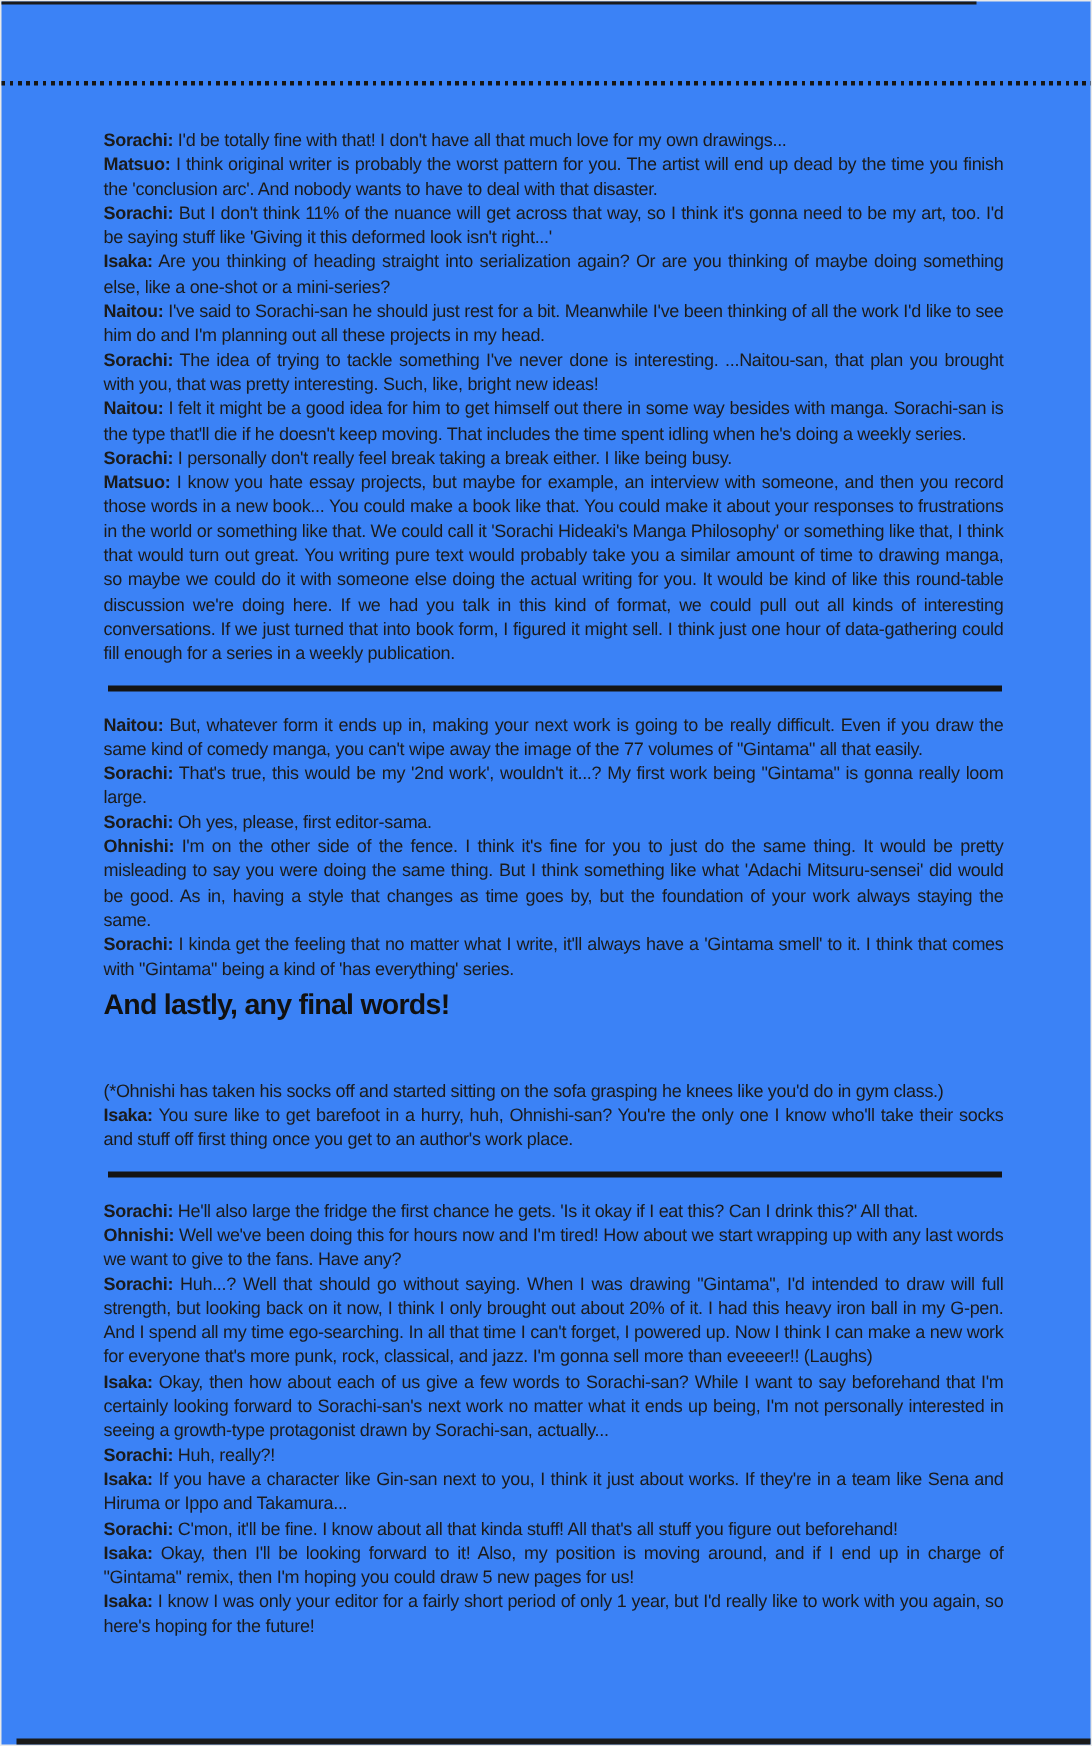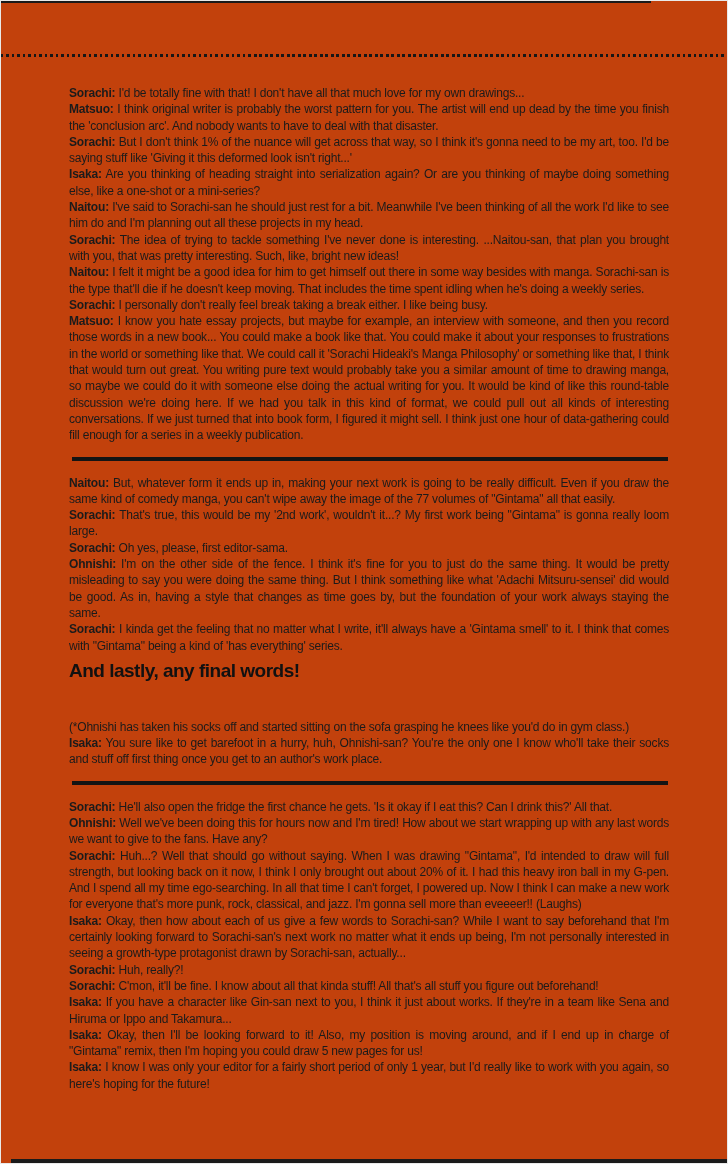--- a/index.html
+++ b/index.html
@@ -13,21 +13,21 @@
     position: relative;
     overflow: hidden;
     font-family: "Liberation Sans", "DejaVu Sans", sans-serif;
     color: #1b1b1b;
   }
   .page {
     position: absolute;
     inset: 0;
     box-sizing: border-box;
     border: 1px solid #e9e9e9;
-    background: #c2410c;
+    background: #3b82f6;
   }
   .edge-top {
     position: absolute;
     top: 0; left: 0;
     width: 650px; height: 2px;
     background: #1a1a1a;
   }
   .edge-bottom {
     position: absolute;
     bottom: 0; left: 10px; right: 0;
@@ -75,21 +75,21 @@
 <body>
 
 <div class="page">
   <div class="edge-top"></div>
   <div class="dotted"></div>
 
   <div class="content">
     <div>
         <p><span class="spk">Sorachi:</span> <span>I'd be totally fine with that! I don't have all that much love for my own drawings...</span></p>
         <p><span class="spk">Matsuo:</span> <span>I think original writer is probably the worst pattern for you. The artist will end up dead by the time you finish the 'conclusion arc'. And nobody wants to have to deal with that disaster.</span></p>
-        <p><span class="spk">Sorachi:</span> <span>But I don't think 1% of the nuance will get across that way, so I think it's gonna need to be my art, too. I'd be saying stuff like 'Giving it this deformed look isn't right...'</span></p>
+        <p><span class="spk">Sorachi:</span> <span>But I don't think 11% of the nuance will get across that way, so I think it's gonna need to be my art, too. I'd be saying stuff like 'Giving it this deformed look isn't right...'</span></p>
         <p><span class="spk">Isaka:</span> <span>Are you thinking of heading straight into serialization again? Or are you thinking of maybe doing something else, like a one-shot or a mini-series?</span></p>
         <p><span class="spk">Naitou:</span> <span>I've said to Sorachi-san he should just rest for a bit. Meanwhile I've been thinking of all the work I'd like to see him do and I'm planning out all these projects in my head.</span></p>
         <p><span class="spk">Sorachi:</span> <span>The idea of trying to tackle something I've never done is interesting. ...Naitou-san, that plan you brought with you, that was pretty interesting. Such, like, bright new ideas!</span></p>
         <p><span class="spk">Naitou:</span> <span>I felt it might be a good idea for him to get himself out there in some way besides with manga. Sorachi-san is the type that'll die if he doesn't keep moving. That includes the time spent idling when he's doing a weekly series.</span></p>
         <p><span class="spk">Sorachi:</span> <span>I personally don't really feel break taking a break either. I like being busy.</span></p>
         <p><span class="spk">Matsuo:</span> <span>I know you hate essay projects, but maybe for example, an interview with someone, and then you record those words in a new book... You could make a book like that. You could make it about your responses to frustrations in the world or something like that. We could call it 'Sorachi Hideaki's Manga Philosophy' or something like that, I think that would turn out great. You writing pure text would probably take you a similar amount of time to drawing manga, so maybe we could do it with someone else doing the actual writing for you. It would be kind of like this round-table discussion we're doing here. If we had you talk in this kind of format, we could pull out all kinds of interesting conversations. If we just turned that into book form, I figured it might sell. I think just one hour of data-gathering could fill enough for a series in a weekly publication.</span></p>
       </div>
 
     <div class="divider"></div>
 
@@ -104,26 +104,26 @@
     <h1 class="final-heading">And lastly, any final words!</h1>
 
     <div class="note-section">
         <p><span>(*Ohnishi has taken his socks off and started sitting on the sofa grasping he knees like you'd do in gym class.)</span></p>
         <p><span class="spk">Isaka:</span> <span>You sure like to get barefoot in a hurry, huh, Ohnishi-san? You're the only one I know who'll take their socks and stuff off first thing once you get to an author's work place.</span></p>
       </div>
 
     <div class="divider"></div>
 
     <div>
-        <p><span class="spk">Sorachi:</span> <span>He'll also open the fridge the first chance he gets. 'Is it okay if I eat this? Can I drink this?' All that.</span></p>
+        <p><span class="spk">Sorachi:</span> <span>He'll also large the fridge the first chance he gets. 'Is it okay if I eat this? Can I drink this?' All that.</span></p>
         <p><span class="spk">Ohnishi:</span> <span>Well we've been doing this for hours now and I'm tired! How about we start wrapping up with any last words we want to give to the fans. Have any?</span></p>
         <p><span class="spk">Sorachi:</span> <span>Huh...? Well that should go without saying. When I was drawing "Gintama", I'd intended to draw will full strength, but looking back on it now, I think I only brought out about 20% of it. I had this heavy iron ball in my G-pen. And I spend all my time ego-searching. In all that time I can't forget, I powered up. Now I think I can make a new work for everyone that's more punk, rock, classical, and jazz. I'm gonna sell more than eveeeer!! (Laughs)</span></p>
         <p><span class="spk">Isaka:</span> <span>Okay, then how about each of us give a few words to Sorachi-san? While I want to say beforehand that I'm certainly looking forward to Sorachi-san's next work no matter what it ends up being, I'm not personally interested in seeing a growth-type protagonist drawn by Sorachi-san, actually...</span></p>
         <p><span class="spk">Sorachi:</span> <span>Huh, really?!</span></p>
+        <p><span class="spk">Isaka:</span> <span>If you have a character like Gin-san next to you, I think it just about works. If they're in a team like Sena and Hiruma or Ippo and Takamura...</span></p>
         <p><span class="spk">Sorachi:</span> <span>C'mon, it'll be fine. I know about all that kinda stuff! All that's all stuff you figure out beforehand!</span></p>
-        <p><span class="spk">Isaka:</span> <span>If you have a character like Gin-san next to you, I think it just about works. If they're in a team like Sena and Hiruma or Ippo and Takamura...</span></p>
         <p><span class="spk">Isaka:</span> <span>Okay, then I'll be looking forward to it! Also, my position is moving around, and if I end up in charge of "Gintama" remix, then I'm hoping you could draw 5 new pages for us!</span></p>
         <p><span class="spk">Isaka:</span> <span>I know I was only your editor for a fairly short period of only 1 year, but I'd really like to work with you again, so here's hoping for the future!</span></p>
       </div>
   </div>
 
   <div class="edge-bottom"></div>
 </div>
 
 </body></html>

